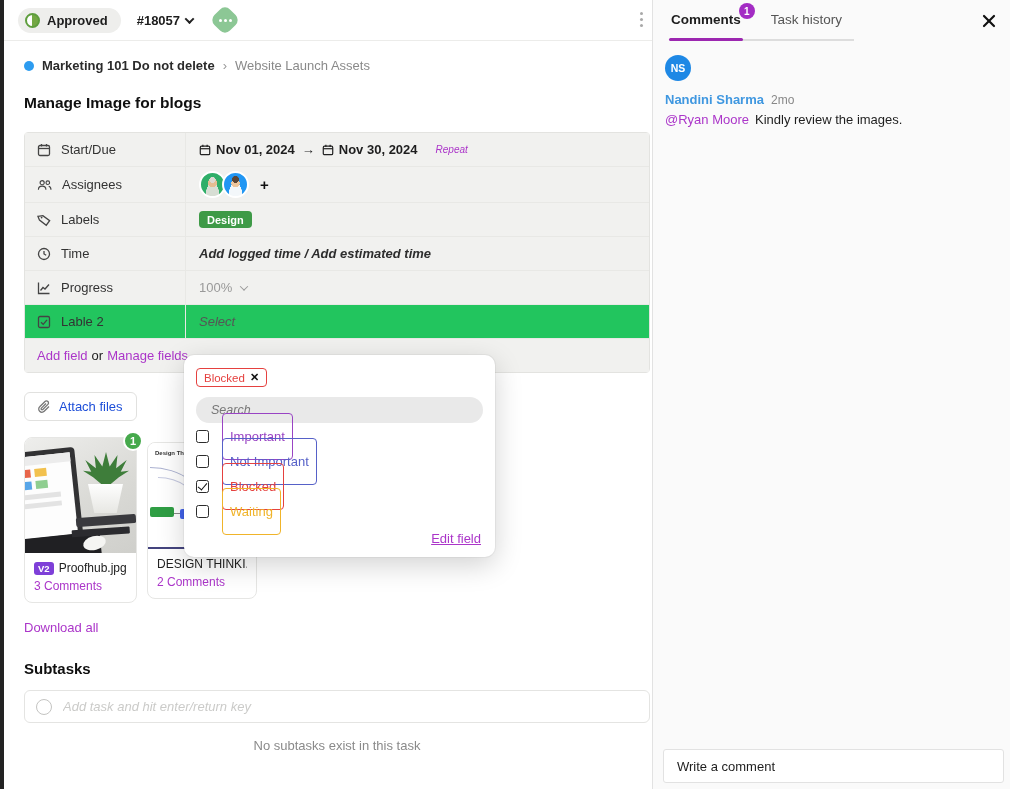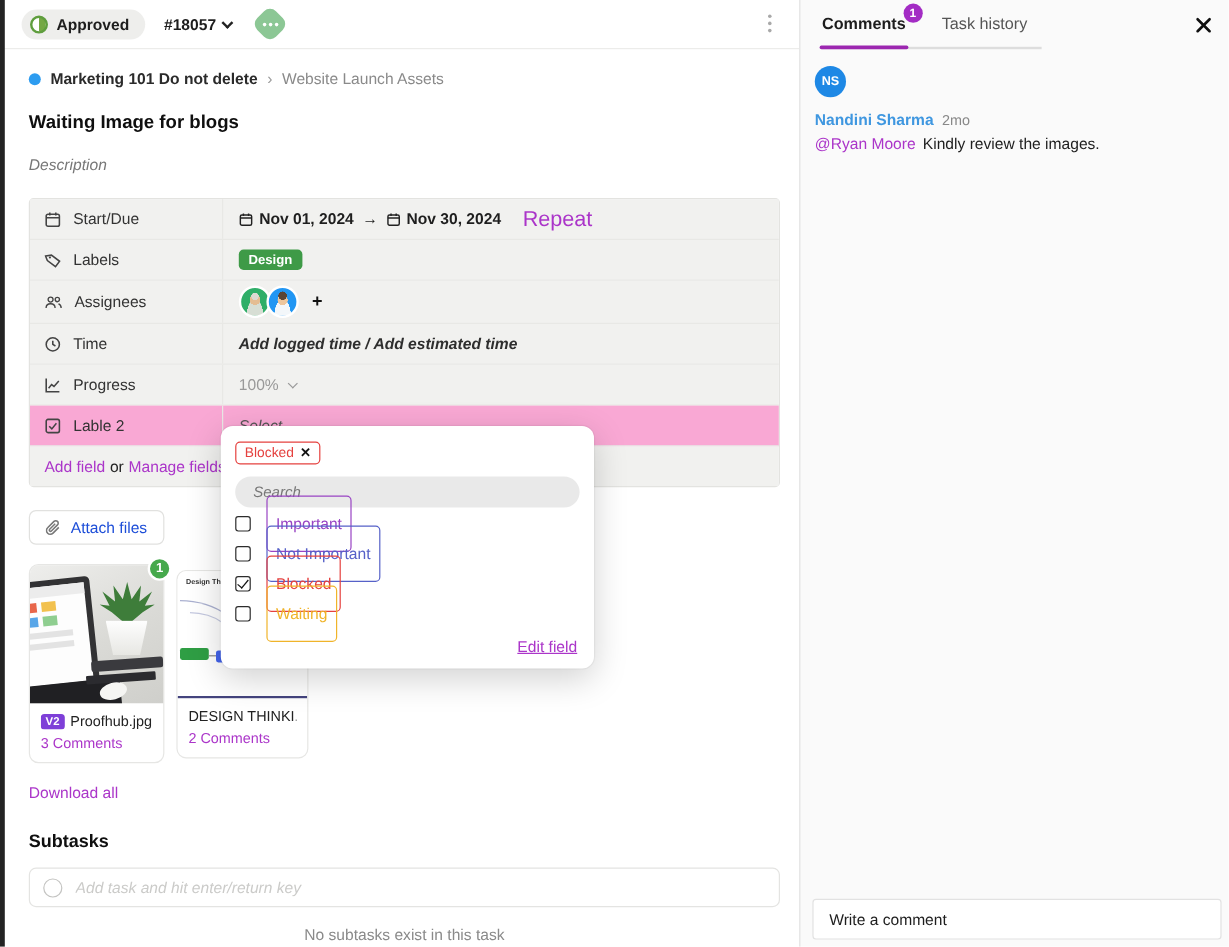--- a/index.html
+++ b/index.html
@@ -30,28 +30,28 @@
   .bc-dot{width:10px;height:10px;border-radius:50%;background:#2d9cf0;}
   .bc-project{font-weight:700;color:#2b2b2b;}
   .bc-sep{color:#9a9a9a;}
   .bc-section{color:#8a8a8a;}
   .page-title{margin:21px 0 0 24px;font-size:15.5px;font-weight:700;color:#0f0f0f;}
   .descr{margin:18px 0 0 24px;font-style:italic;color:#777;}
   
   .ftable{margin:20px 0 0 24px;width:626px;border:1px solid var(--border);border-radius:4px;}
   .frow{display:flex;height:34px;background:var(--row-bg);border-bottom:1px solid var(--row-line);}
   .frow:last-child{border-bottom:none;}
-  .frow.white{background:#f9a8d4;}
+  .frow.white{background:#22c55e;}
   .fl{width:161px;display:flex;align-items:center;gap:10px;padding-left:12px;border-right:1px solid var(--row-line);color:#333;}
   .fv{flex:1;display:flex;align-items:center;padding-left:13px;}
   .fl svg{flex:none;}
   .date{font-weight:700;color:#1e1e1e;display:inline-flex;align-items:center;gap:5px;}
   .arrow{margin:0 7px;font-weight:700;color:#1e1e1e;}
   .link{color:var(--purple);cursor:pointer;}
-  .repeat{margin-left:18px;font-size:18px;}
+  .repeat{margin-left:18px;font-size:10px;font-style:italic;}
   .pill-design{background:var(--green);color:#fff;font-size:11px;font-weight:700;padding:2.5px 8px;border-radius:4px;}
   .av{width:27px;height:27px;border-radius:50%;border:2px solid #fff;flex:none;}
   .av1{background:radial-gradient(circle at 50% 30%,#dcd9d2 0 15%,transparent 16%),
        radial-gradient(circle at 50% 42%,#e4bd92 0 25%,transparent 26%),
        radial-gradient(ellipse at 50% 102%,#d7ded4 0 42%,transparent 43%),#2fae68;}
   .av2{margin-left:-4px;background:radial-gradient(circle at 50% 28%,#5a4536 0 17%,transparent 18%),
        radial-gradient(circle at 50% 44%,#edc69d 0 24%,transparent 25%),
        radial-gradient(ellipse at 50% 102%,#f3f7fa 0 42%,transparent 43%),#2196f3;}
   .plus{margin-left:11px;font-weight:700;font-size:15px;color:#111;cursor:pointer;}
   .time-val{font-style:italic;font-weight:700;color:#2e2e2e;}
@@ -122,21 +122,21 @@
   .cb{width:13px;height:13px;border:1.6px solid #2c2c2c;border-radius:2.5px;position:relative;background:#fff;cursor:pointer;flex:none;}
   .cb.checked::after{content:"";position:absolute;left:3px;top:0px;width:4px;height:8px;
                      border-right:1.8px solid #111;border-bottom:1.8px solid #111;transform:rotate(40deg);}
   .opt-chip{border:1px solid;border-radius:4px;padding:15px 7px;font-size:13px;}
   .c-purple{color:var(--opt-purple);border-color:var(--opt-purple);}
   .c-indigo{color:var(--indigo);border-color:var(--indigo);}
   .c-red{color:var(--red);border-color:var(--red);}
   .c-amber{color:var(--amber);border-color:var(--amber);}
   .edit-field{position:absolute;right:14px;bottom:11px;color:var(--purple);text-decoration:underline;cursor:pointer;}
   
-  .panel{position:absolute;left:666px;top:0;width:358px;height:789px;background:#fafafa;border-left:1px solid #e2e2e2;}
+  .panel{position:absolute;left:652px;top:0;width:358px;height:789px;background:#fafafa;border-left:1px solid #e2e2e2;}
   .panel-header{height:41px;display:flex;align-items:center;padding:0 14px 0 18px;position:relative;}
   .tabs-wrap{display:flex;gap:30px;height:100%;align-items:center;border-bottom:2px solid #ddd;padding-right:12px;}
   .tab{position:relative;height:100%;display:flex;align-items:center;color:#555;font-size:13.5px;cursor:pointer;}
   .tab.active{color:#1d1d1d;font-weight:600;}
   .tab.active::after{content:"";position:absolute;left:-2px;right:-2px;bottom:-2px;height:3px;background:var(--tab-purple);border-radius:2px;}
   .tab-badge{position:absolute;top:3px;right:-14px;min-width:16px;height:16px;border-radius:50%;background:var(--badge-purple);
              color:#fff;font-size:10px;font-weight:700;display:flex;align-items:center;justify-content:center;}
   .close-btn{margin-left:auto;cursor:pointer;display:flex;align-items:center;}
   .comment{display:flex;gap:11px;margin:14px 14px 0 12px;flex-direction:column;}
   .avatar-ns{width:26px;height:26px;border-radius:50%;background:#1e88e5;color:#fff;font-size:10.5px;font-weight:700;
@@ -178,22 +178,21 @@
       </div>
   </div>
 
   <div class="breadcrumb">
     <span class="bc-dot"></span>
     <span class="bc-project">Marketing 101 Do not delete</span>
     <span class="bc-sep">›</span>
     <span class="bc-section">Website Launch Assets</span>
   </div>
 
-  <div class="page-title">Waiting Image for blogs</div>
-  <div class="descr">Description</div>
+  <div class="page-title">Manage Image for blogs</div>
 
   <div class="ftable">
 
     <div class="frow">
       <div class="fl">
         <svg width="14" height="14" viewBox="0 0 14 14" fill="none" stroke="#444" stroke-width="1.3">
             <rect x="1.5" y="2.5" width="11" height="10" rx="1.5"></rect>
             <line x1="1.5" y1="5.5" x2="12.5" y2="5.5"></line>
             <line x1="4.5" y1="1" x2="4.5" y2="3.5"></line>
             <line x1="9.5" y1="1" x2="9.5" y2="3.5"></line>
@@ -217,47 +216,47 @@
               <line x1="1.5" y1="5.5" x2="12.5" y2="5.5"></line>
               <line x1="4.5" y1="1" x2="4.5" y2="3.5"></line>
               <line x1="9.5" y1="1" x2="9.5" y2="3.5"></line>
             </svg>
           <span>Nov 30, 2024</span>
         </span>
         <span class="link repeat">Repeat</span>
       </div>
     </div>
 
-    <div class="frow">
-      <div class="fl">
-        <svg width="14" height="14" viewBox="0 0 14 14" fill="none" stroke="#444" stroke-width="1.3">
-            <path d="M1.5 2.5 L6.5 2.5 L12.5 8.5 L8.5 12.5 L2.5 6.5 Z" transform="rotate(-8 7 7)"></path>
-            <circle cx="4.6" cy="4.6" r="0.9" fill="#444" stroke="none"></circle>
-          </svg>
-        <span>Labels</span>
-      </div>
-      <div class="fv">
-        <span class="pill-design">Design</span>
-      </div>
-    </div>
-
     <div class="frow" style="height:36px">
       <div class="fl">
         <svg width="15" height="14" viewBox="0 0 16 14" fill="none" stroke="#444" stroke-width="1.2">
             <circle cx="5.5" cy="4.5" r="2.2"></circle>
             <path d="M1.5 12 C1.5 9.5 3.2 8.2 5.5 8.2 C7.8 8.2 9.5 9.5 9.5 12"></path>
             <circle cx="11.5" cy="4.5" r="1.9"></circle>
             <path d="M12.5 8.3 C14 8.7 14.9 10 14.9 12"></path>
           </svg>
         <span>Assignees</span>
       </div>
       <div class="fv">
         <span class="av av1"></span>
         <span class="av av2"></span>
         <span class="plus">+</span>
+      </div>
+    </div>
+
+    <div class="frow">
+      <div class="fl">
+        <svg width="14" height="14" viewBox="0 0 14 14" fill="none" stroke="#444" stroke-width="1.3">
+            <path d="M1.5 2.5 L6.5 2.5 L12.5 8.5 L8.5 12.5 L2.5 6.5 Z" transform="rotate(-8 7 7)"></path>
+            <circle cx="4.6" cy="4.6" r="0.9" fill="#444" stroke="none"></circle>
+          </svg>
+        <span>Labels</span>
+      </div>
+      <div class="fv">
+        <span class="pill-design">Design</span>
       </div>
     </div>
 
     <div class="frow">
       <div class="fl">
         <svg width="14" height="14" viewBox="0 0 14 14" fill="none" stroke="#444" stroke-width="1.3">
             <circle cx="7" cy="7" r="5.5"></circle>
             <path d="M7 4 L7 7 L9.2 8.3"></path>
           </svg>
         <span>Time</span>

